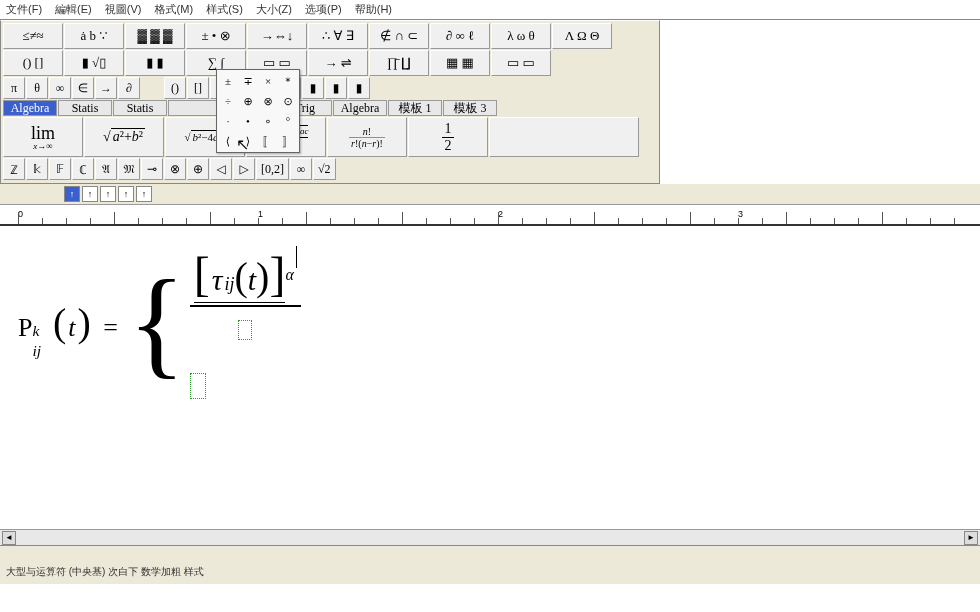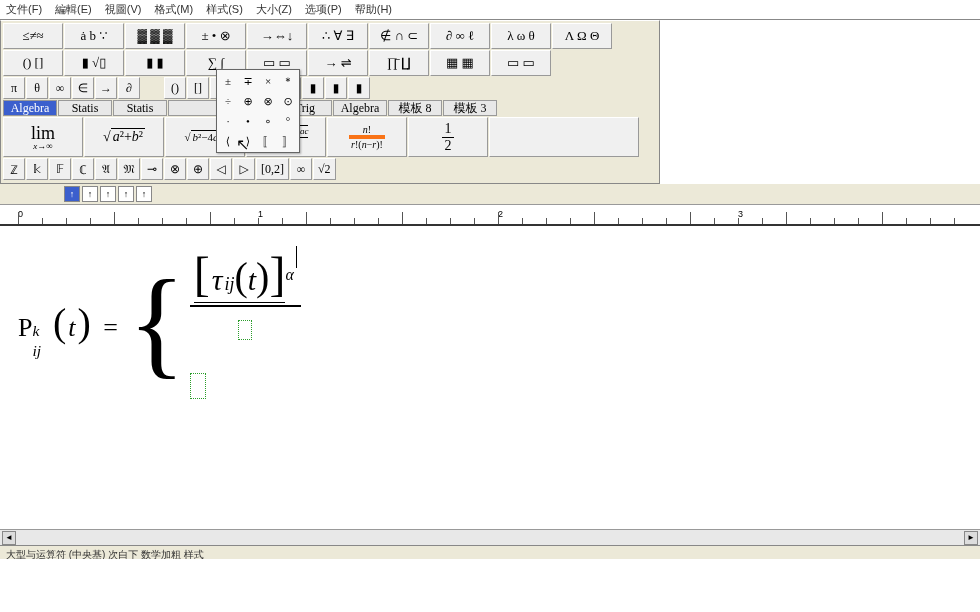--- a/index.html
+++ b/index.html
@@ -29,21 +29,21 @@
 .formula sup { font-size: 0.6em; font-style: italic; }
 .formula sub { font-size: 0.6em; font-style: italic; }
 .brace { font-size: 120px; line-height: 0.8; margin: 0 4px; }
 .caseblock { display:flex; flex-direction:column; gap: 6px; }
 .numerator { border-bottom: 2px solid #000; padding: 0 4px 2px 4px; }
 .bracketed { display:inline-flex; align-items:baseline; font-size: 30px; border-bottom: 1px solid #000; padding-bottom: 1px; }
 .ph { display:inline-block; border: 1px dotted #2a9d2a; background: #fff; width: 14px; height: 20px; vertical-align: middle; }
 .ph.big { width: 16px; height: 26px; }
 .scrollbar { position: absolute; bottom: 0; left: 0; right: 0; height: 16px; background: #e8e8e8; border-top: 1px solid #999; display:flex; align-items:center; justify-content:space-between; padding: 0 2px; }
 .sb-btn { width: 14px; height: 14px; border: 1px solid #888; background: #ddd; font-size: 8px; display:flex; align-items:center; justify-content:center; }
-.statusbar { font-size: 10px; font-family: sans-serif; padding: 2px 6px; border-top: 1px solid #888; background: #ece9d8; color: #333; height: 14px; overflow: hidden; }
+.statusbar { font-size: 10px; font-family: sans-serif; padding: 19px 6px; border-top: 1px solid #888; background: #ece9d8; color: #333; height: 14px; overflow: hidden; }
 .ital { font-style: italic; }
 </style>
 </head>
 <body>
 
 <div class="menubar">
   <span>文件(F)</span>
   <span>編輯(E)</span>
   <span>視圖(V)</span>
   <span>格式(M)</span>
@@ -100,21 +100,21 @@
   </div>
 
   <div class="trow">
     <div class="tbtn tab active">Algebra</div>
     <div class="tbtn tab">Statis</div>
     <div class="tbtn tab">Statis</div>
     <div class="tbtn tab" style="min-width:54px"></div>
     <div class="tbtn tab">Sets</div>
     <div class="tbtn tab">Trig</div>
     <div class="tbtn tab">Algebra</div>
-    <div class="tbtn tab">模板 8</div>
+    <div class="tbtn tab">模板 1</div>
     <div class="tbtn tab">模板 3</div>
   </div>
 
   <div class="trow">
     <div class="tbtn large">
       <span style="display:inline-flex;flex-direction:column;align-items:center;line-height:1">
         <span style="font-size:18px">lim</span>
         <span style="font-size:9px"><span class="ital">x</span>→∞</span>
       </span>
     </div>
@@ -126,21 +126,21 @@
     </div>
     <div class="tbtn large" style="font-size:9px">
       <span style="display:inline-flex;flex-direction:column;align-items:center;line-height:1.1">
         <span>−<span class="ital">b</span>±√<span style="border-top:1px solid #000"><span class="ital">b</span>²−4<span class="ital">ac</span></span></span>
         <span style="border-top:1px solid #000;width:100%;text-align:center">2<span class="ital">a</span></span>
       </span>
     </div>
     <div class="tbtn large" style="font-size:10px">
       <span style="display:inline-flex;flex-direction:column;align-items:center;line-height:1.1">
         <span><span class="ital">n</span>!</span>
-        <span style="border-top:4px solid #f97316;padding:0 2px"><span class="ital">r</span>!(<span class="ital">n</span>−<span class="ital">r</span>)!</span>
+        <span style="border-top:1px solid #f97316;padding:0 2px"><span class="ital">r</span>!(<span class="ital">n</span>−<span class="ital">r</span>)!</span>
       </span>
     </div>
     <div class="tbtn large">
       <span style="display:inline-flex;flex-direction:column;align-items:center;line-height:1.1">
         <span>1</span>
           <span style="border-top:1px solid #000;width:12px;text-align:center">2</span>
       </span>
     </div>
     <div class="tbtn large" style="min-width:150px"></div>
   </div>

